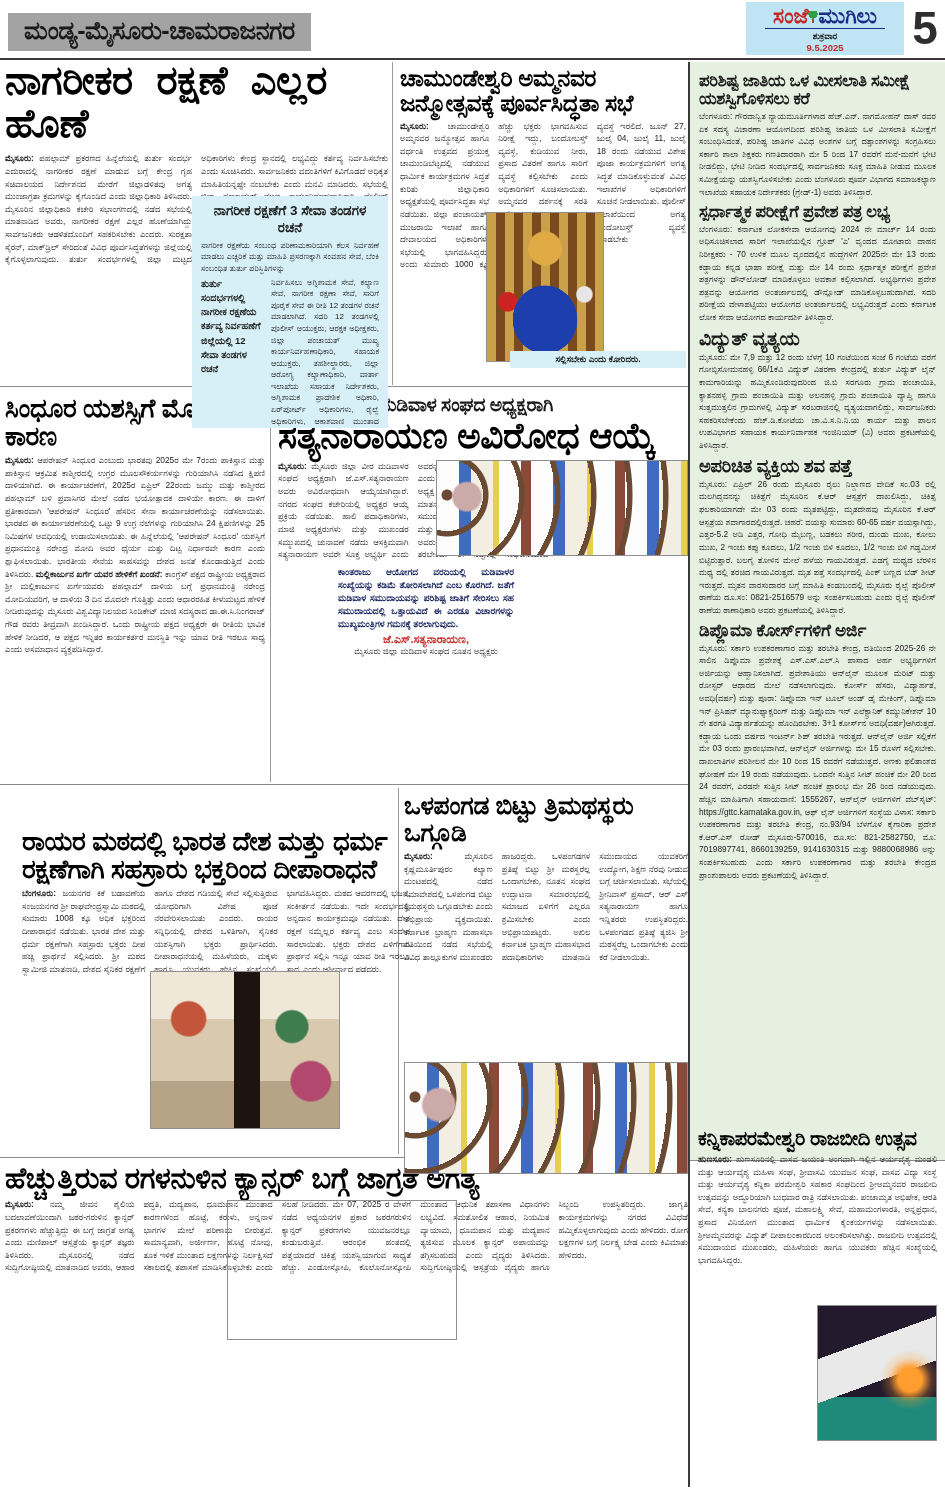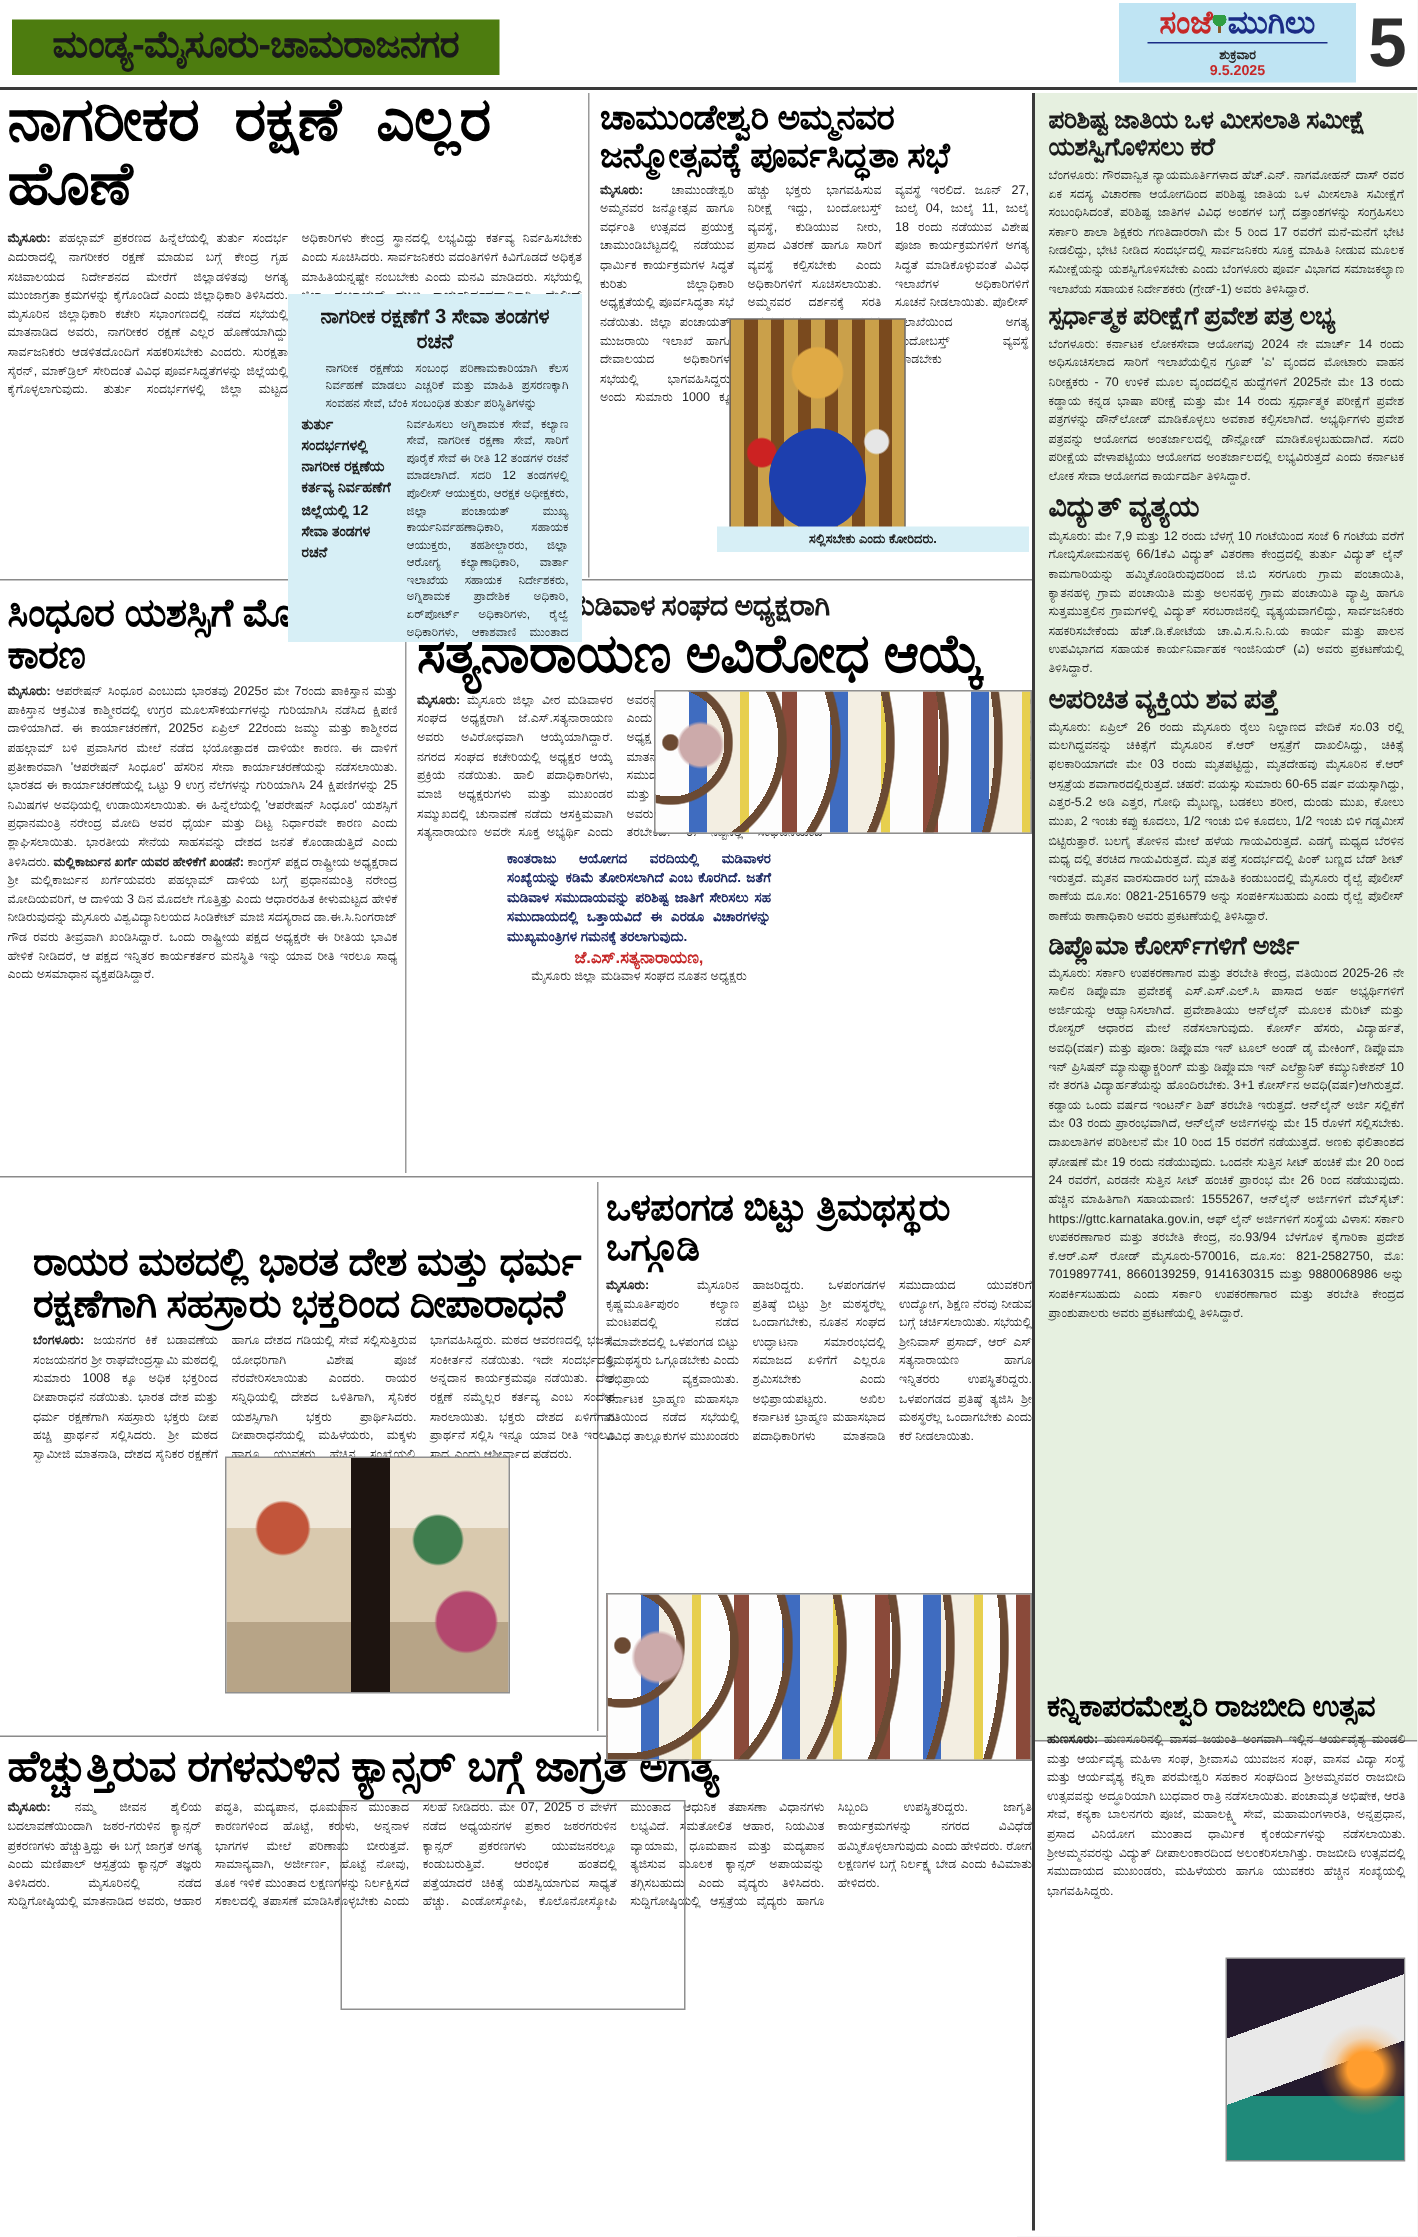--- a/index.html
+++ b/index.html
@@ -1,20 +1,20 @@
 <!DOCTYPE html>
 <html><head>
 <meta charset="utf-8">
 <style>
   html,body{margin:0;padding:0;background:#f2f2f2;}
   #page{position:relative;width:945px;height:1491px;margin:0 auto;background:#ffffff;
         font-family:"Liberation Sans",sans-serif;color:#1a1a1a;overflow:hidden;}
   
   .hdr{position:absolute;left:0;top:0;width:945px;height:58px;border-bottom:2px solid #3a3a3a;background:#fff;}
-  .region-box{position:absolute;left:8px;top:13px;background:#4d7c0f;padding:3px 27px 5px;
+  .region-box{position:absolute;left:8px;top:13px;background:#a3a3a3;padding:3px 16px 5px;
               font-size:25px;font-weight:bold;letter-spacing:-.5px;text-align:right;}
   .brand-box{position:absolute;right:41px;top:2px;width:158px;height:53px;background:#bfe4f3;text-align:center;padding-top:3px;box-sizing:border-box;}
   .brand-line{font-size:21px;font-weight:bold;line-height:1.0;}
   .brand-1{color:#c62828;text-align:center;} .brand-2{color:#1a2c86;}
   .palm{display:inline-block;width:10px;height:12px;vertical-align:middle;
         background:radial-gradient(circle at 50% 25%,#2f9e44 0 45%,transparent 46%),
                    linear-gradient(#8a5a2b,#8a5a2b) 50% 100%/2px 7px no-repeat;}
   .brand-rule{width:120px;height:1px;background:#1a2c86;margin:2px auto;}
   .brand-day{font-size:8.5px;color:#222;font-weight:bold;}
   .brand-date{font-size:9.5px;color:#c62828;font-weight:bold;}
@@ -31,25 +31,25 @@
   .body{font-size:8.4px;line-height:1.5;text-align:justify;color:#222;}
   .body .dl{font-weight:bold;}
   .cols2{column-count:2;column-gap:9px;}
   .cols3{column-count:3;column-gap:9px;}
   .cols5{column-count:5;column-gap:9px;}
   .subhead-inline{font-weight:bold;}
   
   .cyanbox{background:#d7eff6;box-sizing:border-box;}
   .infobox{position:absolute;right:0;top:44px;width:196px;height:256px;padding:7px 9px;z-index:3;}
   .infobox .t{font-weight:bold;font-size:13.5px;text-align:center;line-height:1.2;margin-bottom:4px;}
-  .infobox .i{font-size:8px;line-height:1.45;text-align:justify;margin-left:16px;}
+  .infobox .i{font-size:8px;line-height:1.45;text-align:justify;}
   .infobox .flex{display:flex;gap:6px;margin-top:2px;}
   .infobox .hlt{font-weight:bold;font-size:9.5px;width:64px;line-height:1.5;}
   .infobox .rb{flex:1;font-size:8px;line-height:1.45;text-align:justify;}
-  .hlbox{position:absolute;right:0;bottom:2px;width:208px;padding:3px 10px;
+  .hlbox{position:absolute;right:0;bottom:2px;width:176px;padding:3px 10px;
          font-size:8.6px;font-weight:bold;text-align:center;z-index:3;}
   
   .quote{position:absolute;left:56px;top:104px;width:176px;background:#fff;z-index:3;padding:2px 4px;}
   .quote .q{font-size:9px;font-weight:bold;color:#16235e;line-height:1.45;text-align:justify;}
   .quote .qn{font-size:11px;font-weight:bold;color:#c62828;text-align:center;margin-top:2px;}
   .quote .qr{font-size:8.5px;text-align:center;color:#222;line-height:1.3;}
   
   .photo{position:absolute;border:1px solid #8f8f8f;box-sizing:border-box;z-index:2;}
   .ph-deity{background:
       radial-gradient(ellipse 46% 38% at 50% 72%, #1d3fae 0 60%, rgba(29,63,174,0) 61%),

